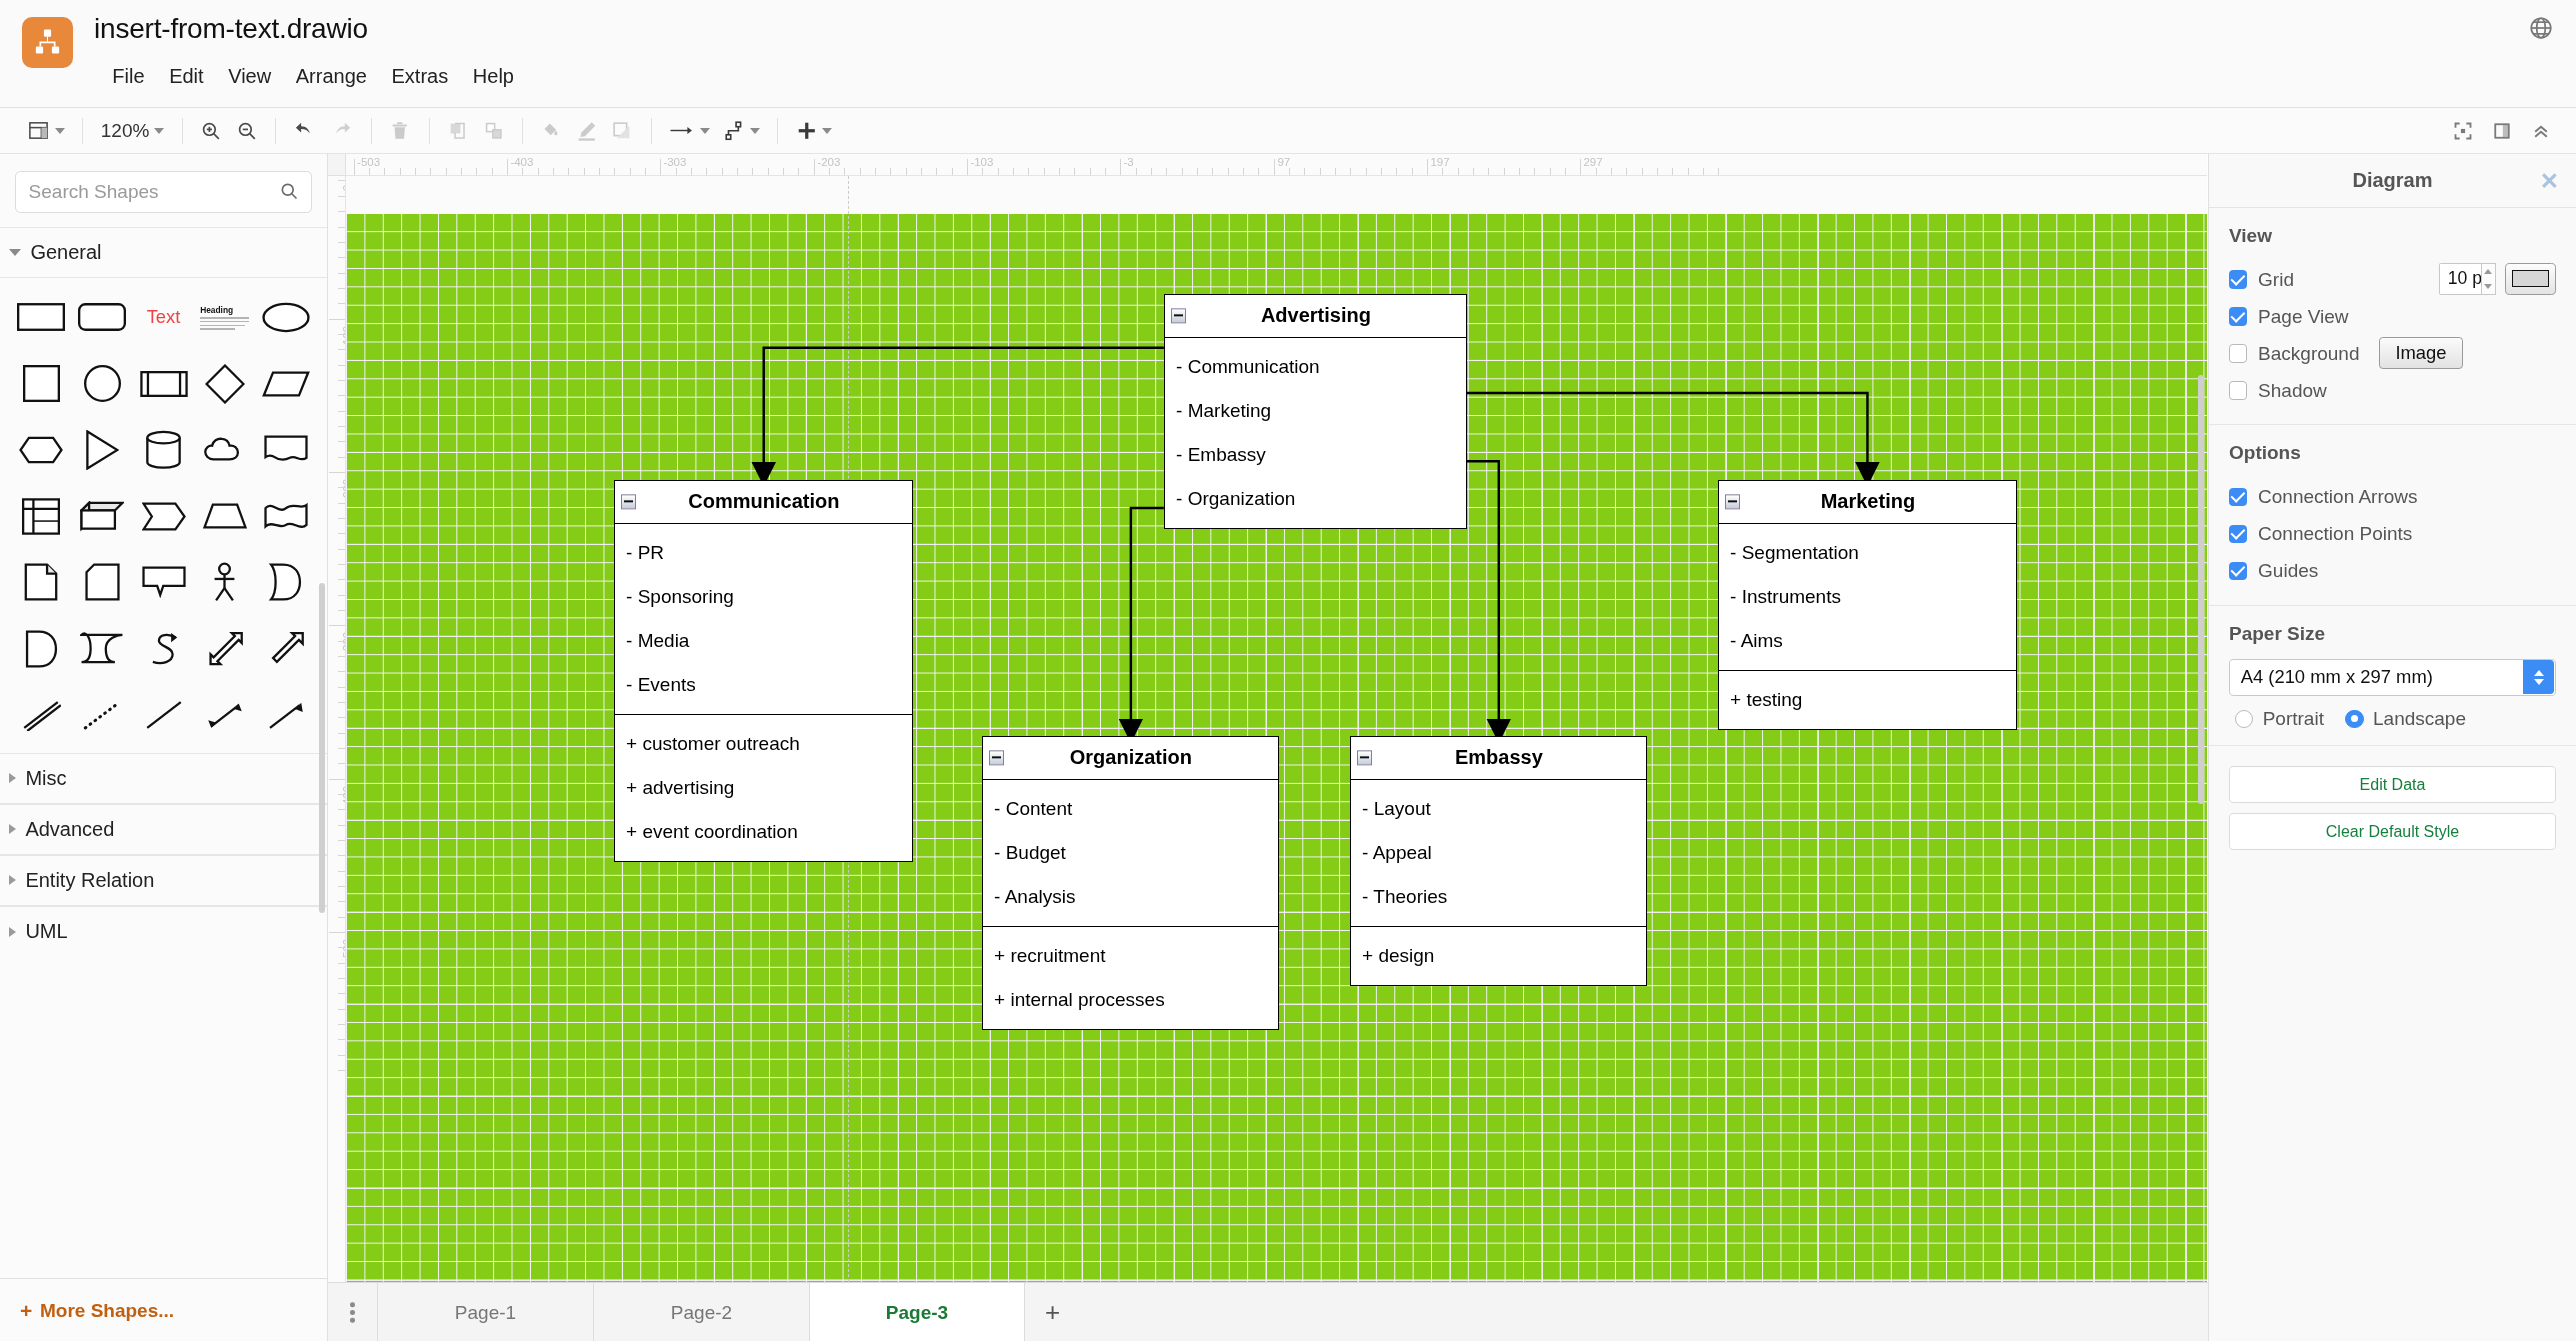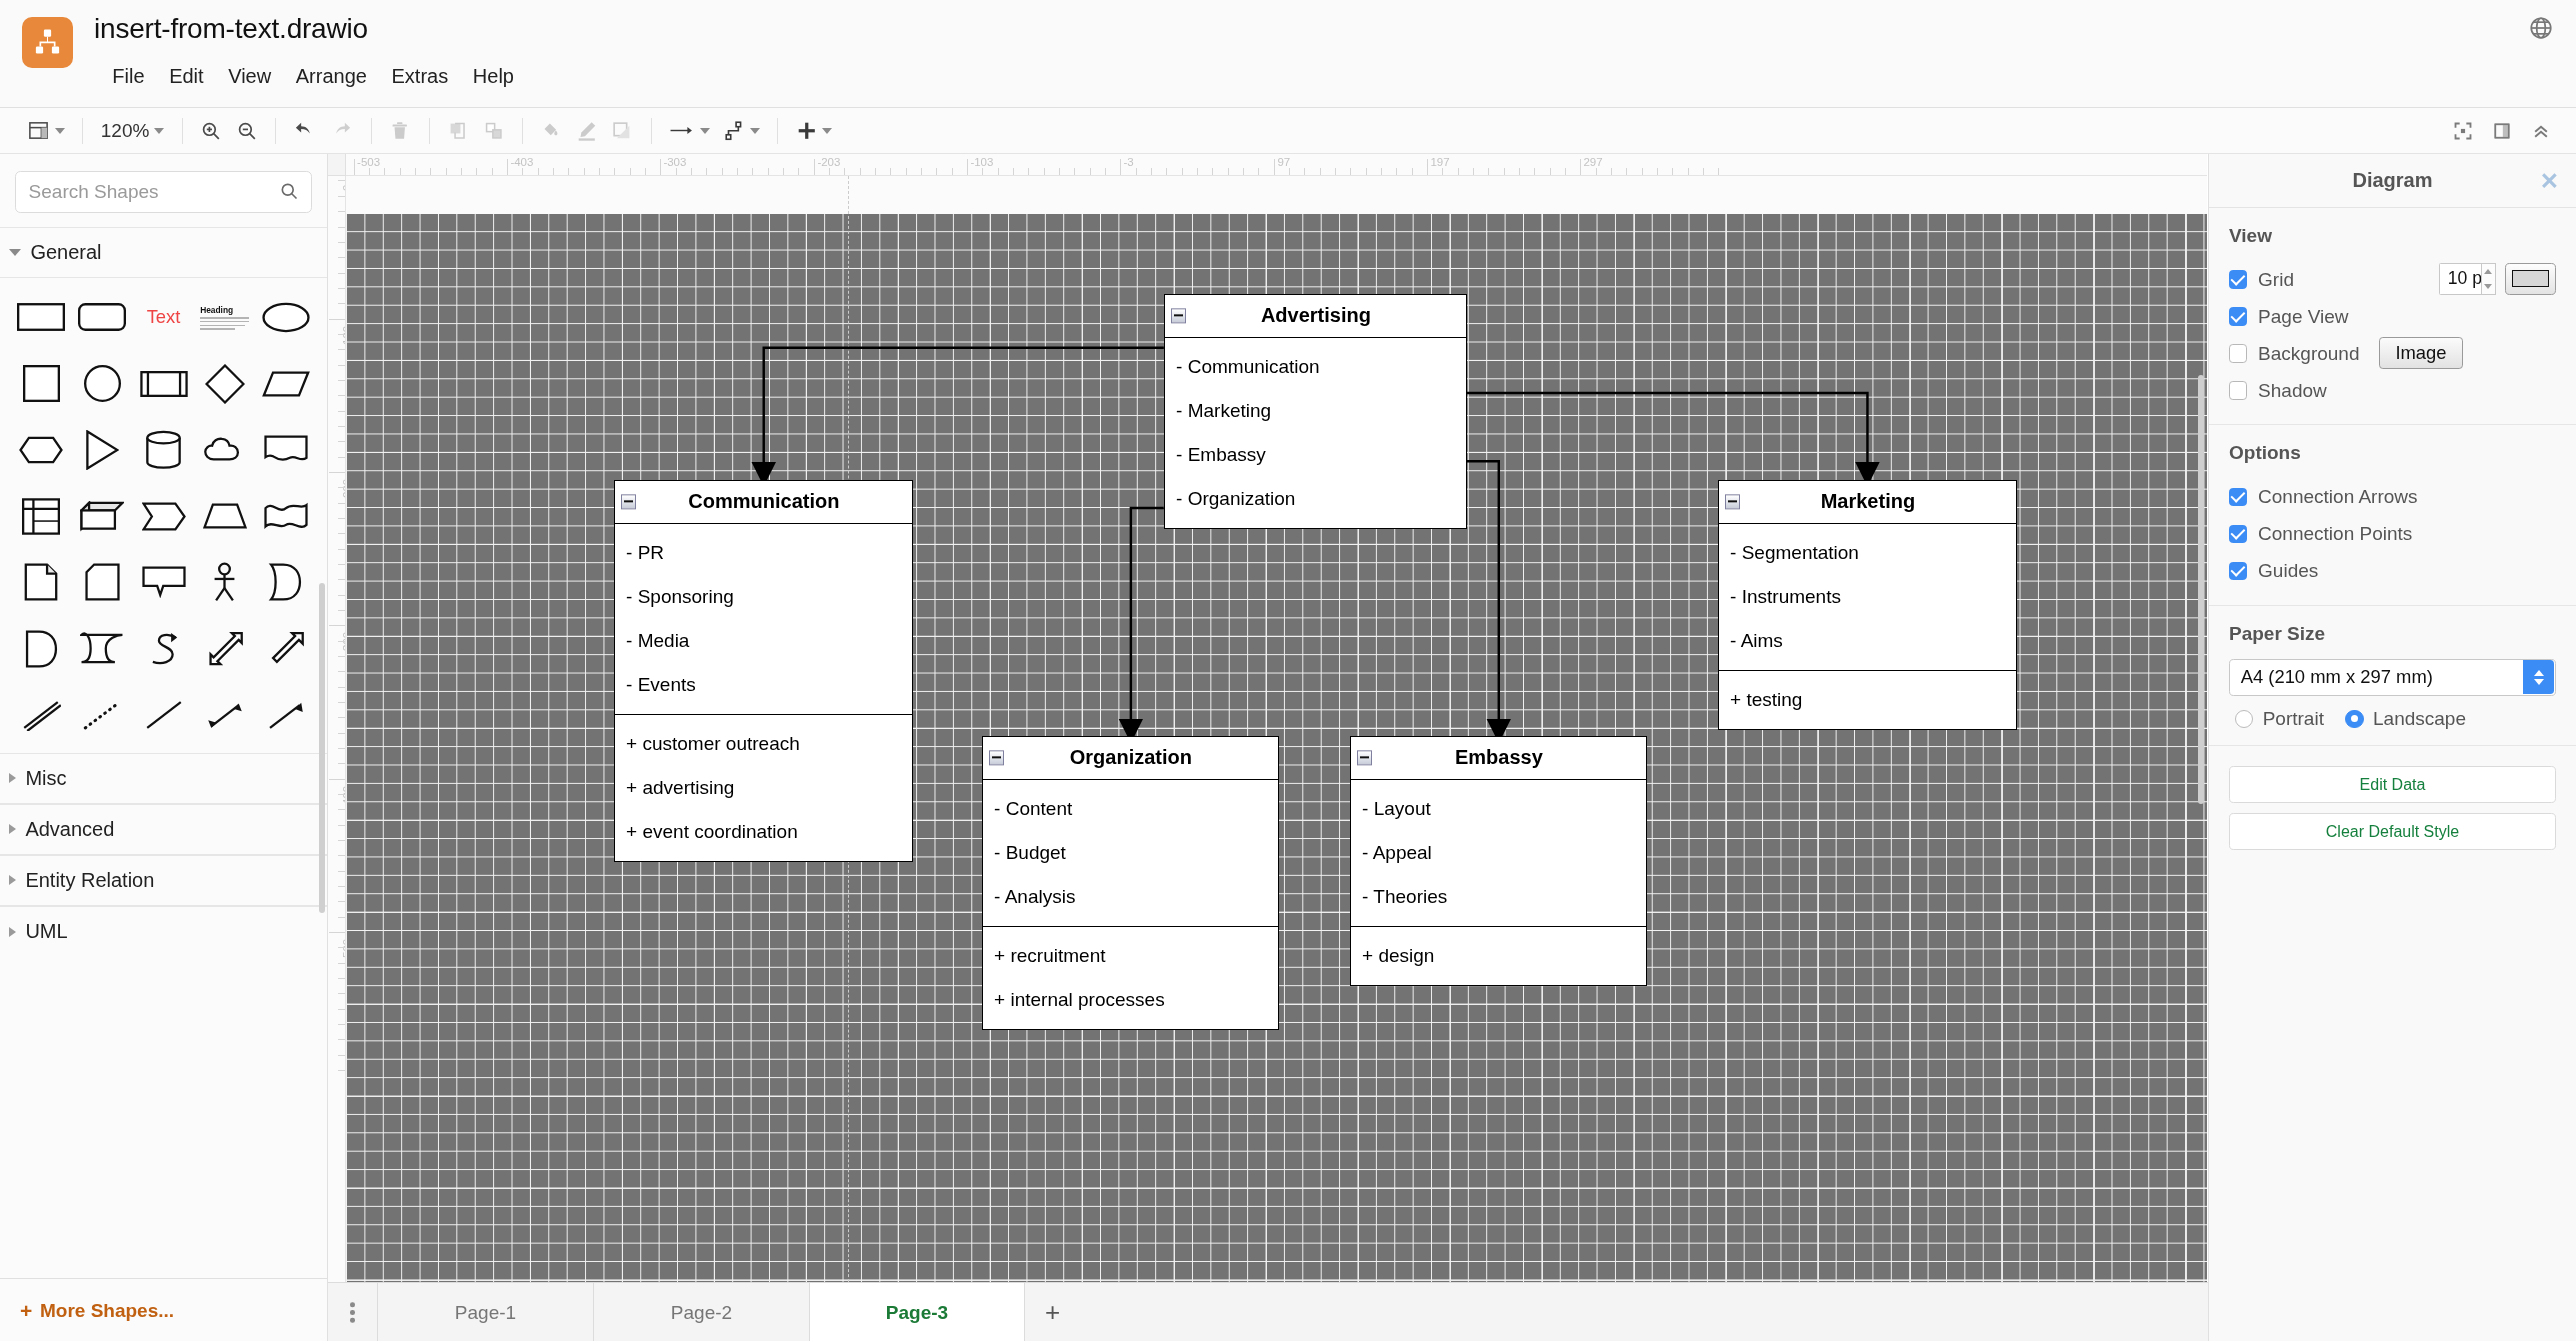--- a/index.html
+++ b/index.html
@@ -131,21 +131,21 @@
     background: #fbfbfb; border-right: 0.8px solid #e4e4e4; overflow: hidden;
   }
   .rtick { position: absolute; background: #d5d5d5; }
   .rlabel {
     position: absolute; font-size: 11.5px; color: #c3c3c3;
     font-family: "Liberation Sans", sans-serif; white-space: nowrap;
   }
   .rlabel.vert { transform: rotate(-90deg); transform-origin: left top; }
   #canvas-scroll {
     position: absolute; left: 18.4px; top: 21.5px; width: 1861px; height: 1166px;
-    overflow: hidden; background: #737373;
+    overflow: hidden; background: #84cc16;
   }
   #grid-bg {
     position: absolute; left: 0; top: 0; width: 1861px; height: 1166px;
     background-image:
       linear-gradient(to right, #f2f2f2 0.8px, transparent 0.8px),
       linear-gradient(to bottom, #f2f2f2 0.8px, transparent 0.8px),
       linear-gradient(to right, #e8e8e8 0.8px, transparent 0.8px),
       linear-gradient(to bottom, #e8e8e8 0.8px, transparent 0.8px);
     background-size: 18.4px 18.4px, 18.4px 18.4px, 92px 92px, 92px 92px;
   }

